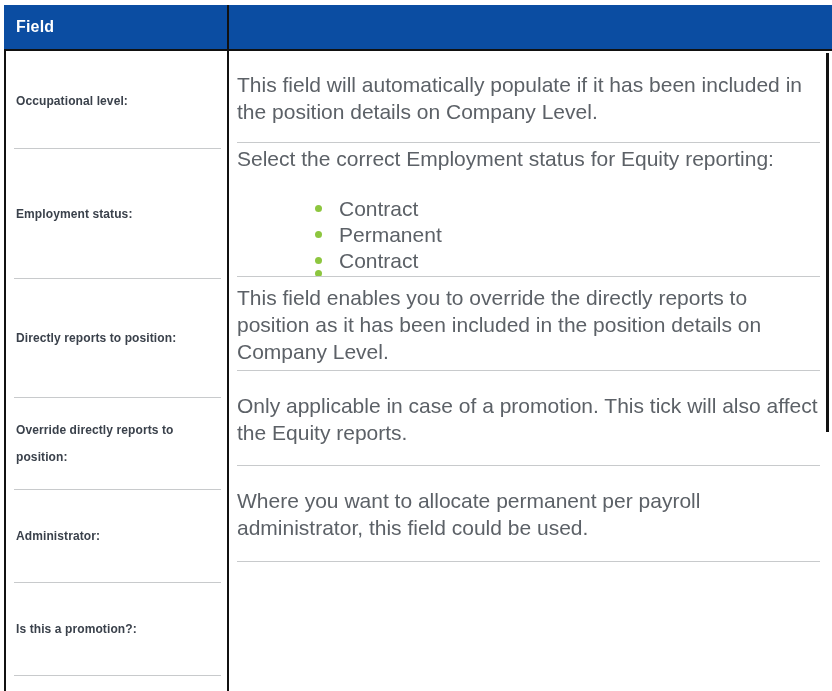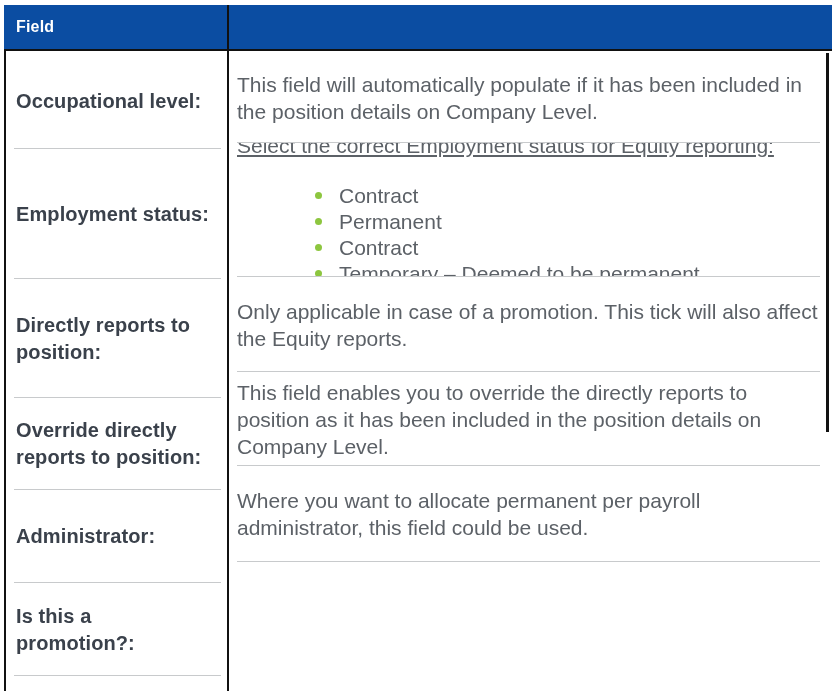--- a/index.html
+++ b/index.html
@@ -42,21 +42,21 @@
   .field-col {
     position:absolute; left:6px; top:53px; width:221px;
   }
   .expl-col {
     position:absolute; left:229px; top:53px; width:598px;
   }
   .fcell {
     position:relative;
     display:flex; align-items:center;
     padding:0 14px 0 10px;
-    color:#3a414b; font-size:20px; font-weight:600;
+    color:#3a414b; font-size:12px; font-weight:600;
     line-height:27px; letter-spacing:.1px;
   }
   .fcell::after {
     content:""; position:absolute; left:8px; right:6px; bottom:0; height:1px;
     background:#c8cacc;
   }
   .ecell {
     position:relative;
     display:flex; align-items:center;
     padding:0 4px 0 8px;
@@ -64,21 +64,21 @@
     line-height:27px;
     overflow:hidden;
   }
   .ecell::after {
     content:""; position:absolute; left:8px; right:7px; bottom:0; height:1px;
     background:#c8cacc;
   }
   .ecell p { max-width:585px; }
   
   .list-block { width:100%; }
-  .list-intro { line-height:26px; display:block;text-decoration:underline; }
+  .list-intro { line-height:26px; display:block; }
   ul.bullets { list-style:none;margin-top:24px; }
   ul.bullets li {
     position:relative; line-height:26px; padding-left:102px;
   }
   .dot {
     position:absolute; left:78px; top:50%; margin-top:-4px;
     width:7px; height:7px; border-radius:50%;
     background:#8dc63f;
   }
 </style>
@@ -132,30 +132,29 @@
           <li>
             <span class="dot"></span>
             <span>Permanent</span>
           </li>
           <li>
             <span class="dot"></span>
             <span>Contract</span>
           </li>
           <li>
             <span class="dot"></span>
-            <span>Temporary – Deemed to be permanent</span>
           </li>
         </ul>
       </div>
     </div>
 
+    <div class="ecell" style="height:94px">
+      <p style="max-width:596px">This field enables you to override the directly reports to position as it has been included in the position details on Company Level.</p>
+    </div>
     <div class="ecell" style="height:95px">
       <p>Only applicable in case of a promotion. This tick will also affect the Equity reports.</p>
-    </div>
-    <div class="ecell" style="height:94px">
-      <p style="max-width:596px">This field enables you to override the directly reports to position as it has been included in the position details on Company Level.</p>
     </div>
     <div class="ecell" style="height:96px">
       <p>Where you want to allocate permanent per payroll administrator, this field could be used.</p>
     </div>
   </div>
 
 </div>
 
 </body></html>

